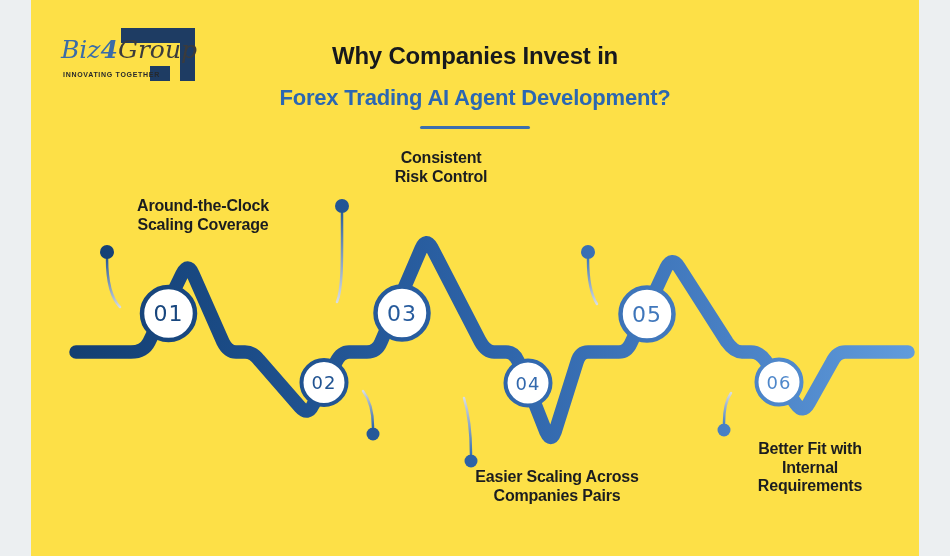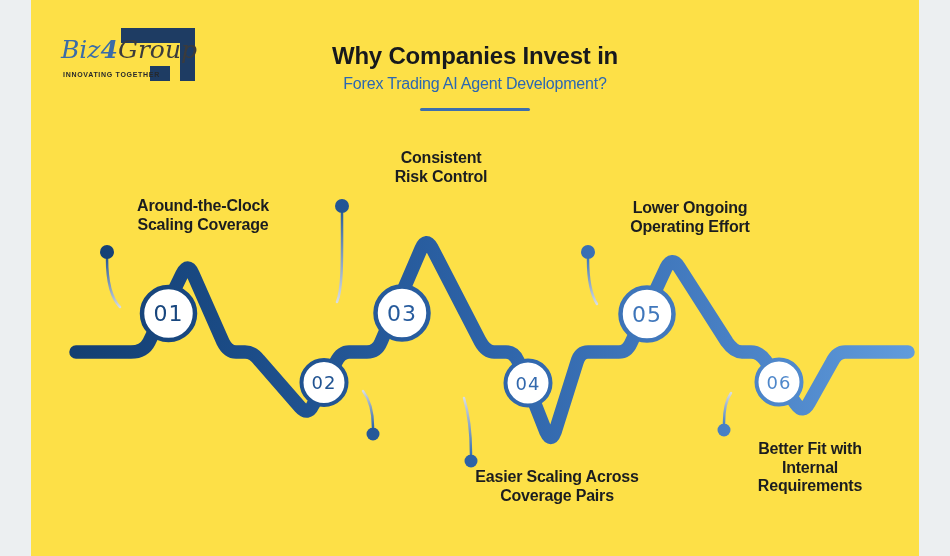--- a/index.html
+++ b/index.html
@@ -21,21 +21,21 @@
   .brand .blue{color:#3a6ca8;}
   .brand .accent{color:#3a6ca8;font-weight:700;}
   .brand .dark{color:#3b3b3c;}
   .logo .tagline{
     position:absolute;left:4px;top:55px;z-index:2;
     font-size:7px;font-weight:700;letter-spacing:0.7px;color:#26282b;white-space:nowrap;
   }
   
   .title-block{position:absolute;left:0;right:0;top:42px;text-align:center;}
   .title-l1{font-size:24px;font-weight:700;color:#17191d;letter-spacing:-0.2px;}
-  .title-l2{font-size:16px;font-weight:400;color:#2b67b2;margin-top:5px;letter-spacing:-0.2px;}
+  .title-l2{font-size:22px;font-weight:700;color:#2b67b2;margin-top:15px;letter-spacing:-0.2px;}
   .title-divider{width:110px;height:3px;background:#3d6fae;border-radius:2px;margin:15px auto 0;}
   
   .step-label{
     position:absolute;transform:translateX(-50%);
     text-align:center;white-space:pre-line;
     font-size:16px;font-weight:600;line-height:1.16;color:#1b1d20;letter-spacing:-0.2px;
   }
   .lbl-1{left:172px;top:197px;}
   .lbl-2{left:236px;top:444px;}
   .lbl-3{left:410px;top:149px;}
@@ -68,23 +68,21 @@
     <div class="title-l1">Why Companies Invest in</div>
     <div class="title-l2">Forex Trading AI Agent Development?</div>
     <div class="title-divider"></div>
   </div>
 
   <div class="step-label lbl-1">Around-the-Clock
 Scaling Coverage</div>
   <div class="step-label lbl-3">Consistent
 Risk Control</div>
   <div class="step-label lbl-4">Easier Scaling Across
-Coverage Pairs</div>
-  <div class="step-label lbl-5">Lower Ongoing
-Operating Effort</div>
+Companies Pairs</div>
   <div class="step-label lbl-6">Better Fit with Internal
 Requirements</div>
 
   <svg class="wave-svg" width="950" height="556" viewBox="0 0 950 556">
     <defs>
       <linearGradient id="waveGrad" gradientUnits="userSpaceOnUse" x1="45" y1="0" x2="880" y2="0">
         <stop offset="0" stop-color="#143f72"></stop>
         <stop offset="0.2" stop-color="#1b4c87"></stop>
         <stop offset="0.5" stop-color="#2e64a9"></stop>
         <stop offset="0.8" stop-color="#4a82c6"></stop>

